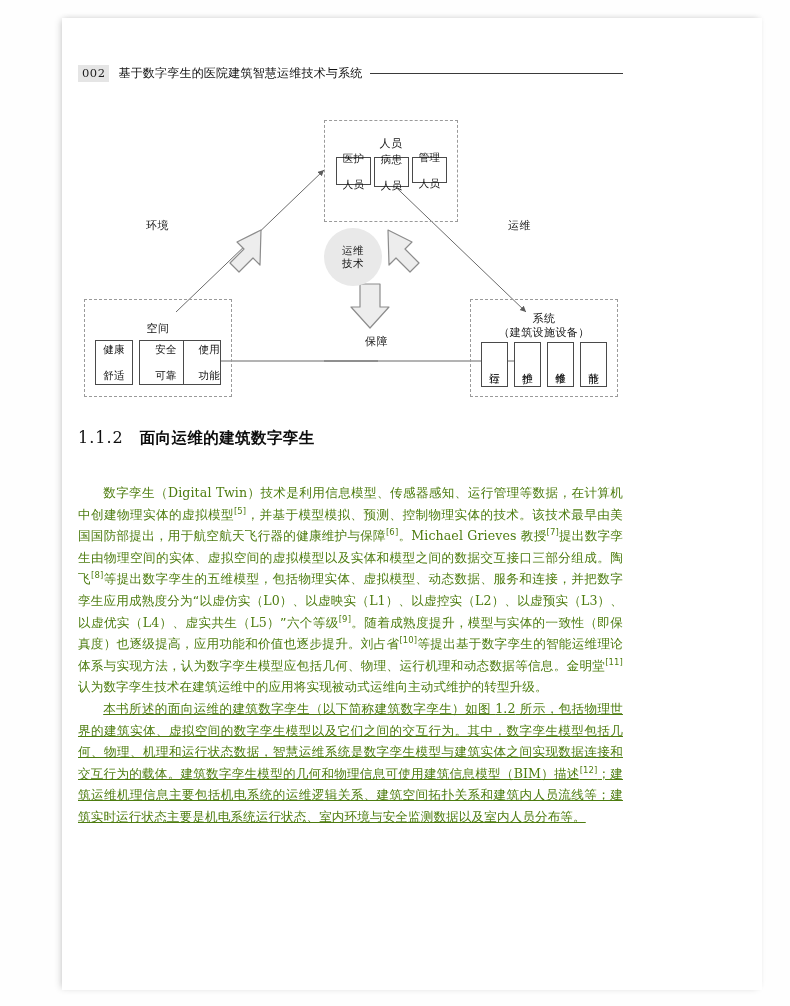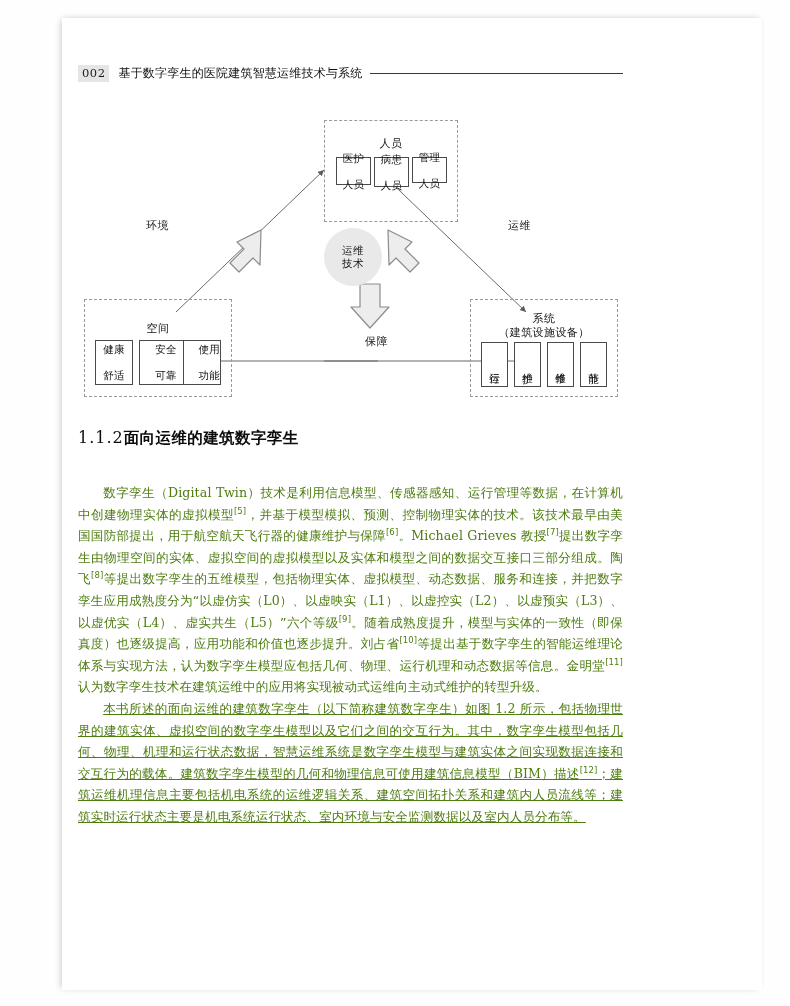--- a/index.html
+++ b/index.html
@@ -191,20 +191,21 @@
   }
   .sh-num {
     font-family: "DejaVu Serif", "Liberation Serif", serif;
     font-size: 16px;
     letter-spacing: 1px;
   }
   .sh-text {
     font-family: "DejaVu Sans", "Liberation Sans", sans-serif;
     font-weight: bold;
     font-size: 15.5px;
+    margin-left: 16px;
     letter-spacing: 0.4px;
   }
 
   
   .body-text {
     position: absolute;
     left: 78px;
     top: 482px;
     width: 545px;
   }

